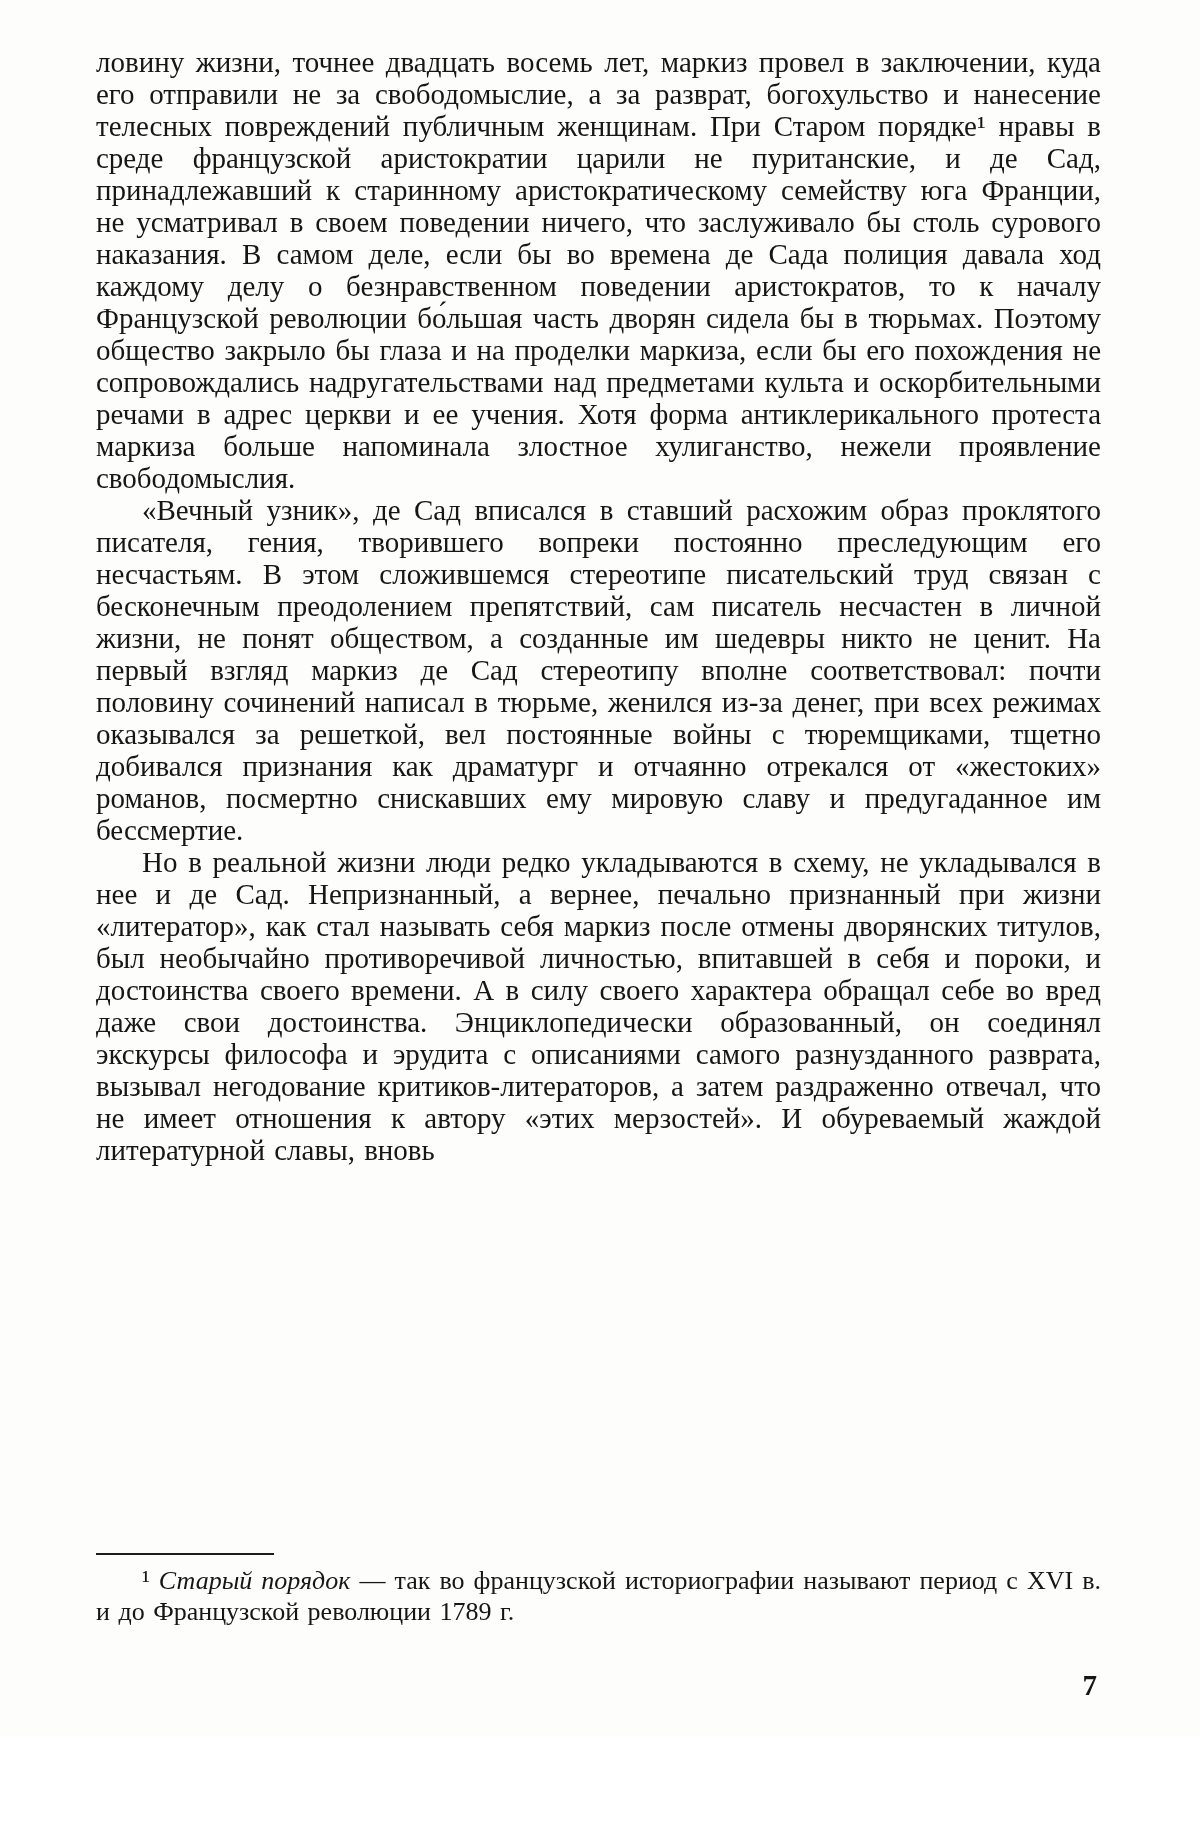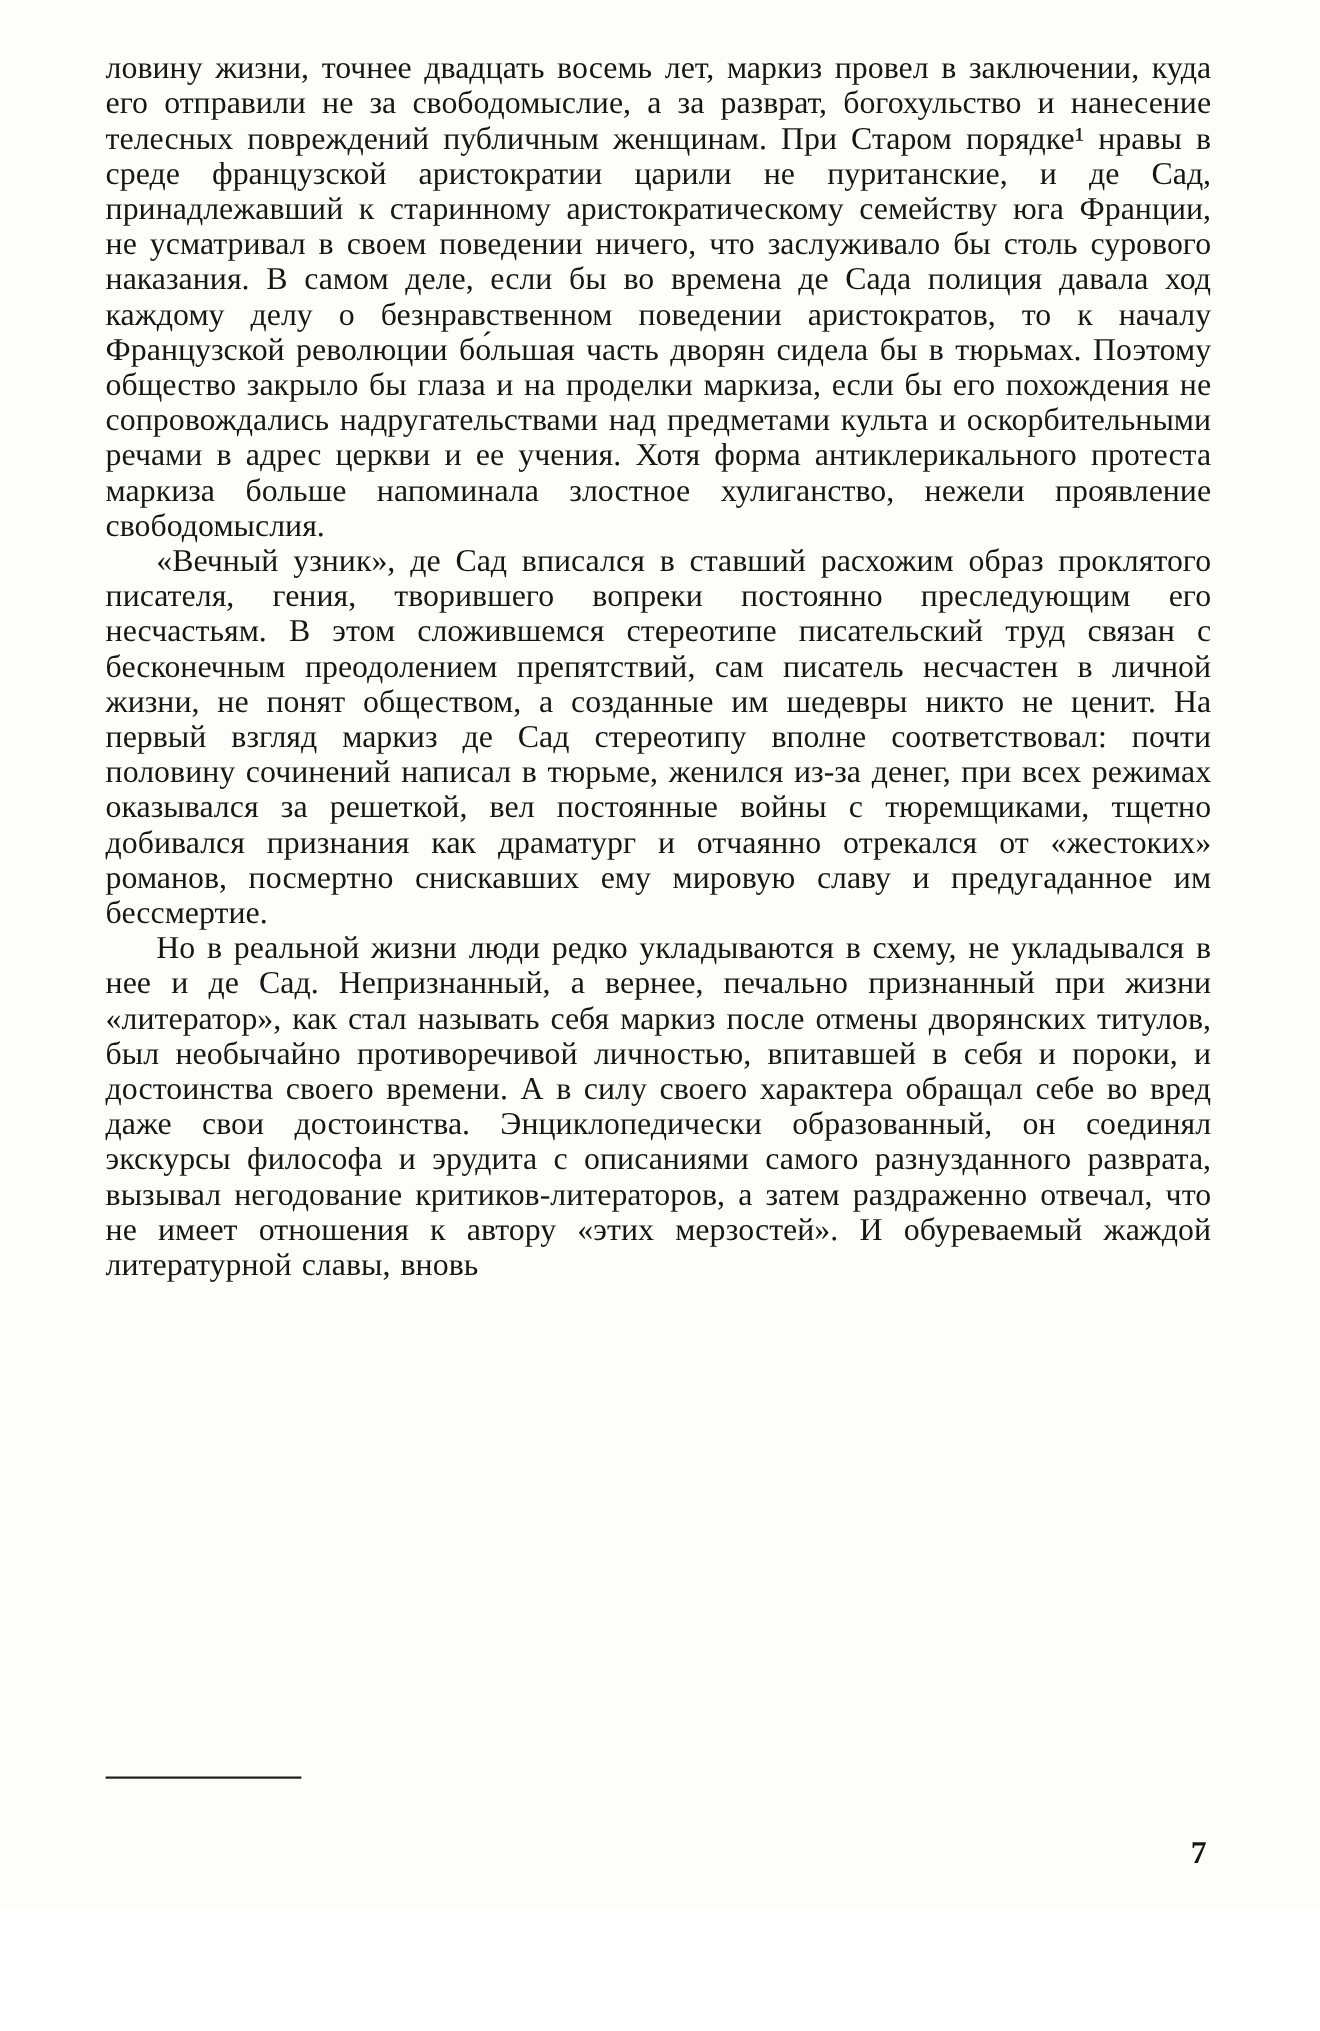--- a/index.html
+++ b/index.html
@@ -65,17 +65,18 @@
 <div class="page">
 
   <div class="main-text">
     <p>ловину жизни, точнее двадцать восемь лет, маркиз провел в заключении, куда его отправили не за свободомыслие, а за разврат, богохульство и нанесение телесных повреждений публичным женщинам. При Старом порядке¹ нравы в среде французской аристократии царили не пуританские, и де Сад, принадлежавший к старинному аристократическому семейству юга Франции, не усматривал в своем поведении ничего, что заслуживало бы столь сурового наказания. В самом деле, если бы во времена де Сада полиция давала ход каждому делу о безнравственном поведении аристократов, то к началу Французской революции бо́льшая часть дворян сидела бы в тюрьмах. Поэтому общество закрыло бы глаза и на проделки маркиза, если бы его похождения не сопровождались надругательствами над предметами культа и оскорбительными речами в адрес церкви и ее учения. Хотя форма антиклерикального протеста маркиза больше напоминала злостное хулиганство, нежели проявление свободомыслия.</p>
     <p class="indent">«Вечный узник», де Сад вписался в ставший расхожим образ проклятого писателя, гения, творившего вопреки постоянно преследующим его несчастьям. В этом сложившемся стереотипе писательский труд связан с бесконечным преодолением препятствий, сам писатель несчастен в личной жизни, не понят обществом, а созданные им шедевры никто не ценит. На первый взгляд маркиз де Сад стереотипу вполне соответствовал: почти половину сочинений написал в тюрьме, женился из-за денег, при всех режимах оказывался за решеткой, вел постоянные войны с тюремщиками, тщетно добивался признания как драматург и отчаянно отрекался от «жестоких» романов, посмертно снискавших ему мировую славу и предугаданное им бессмертие.</p>
     <p class="indent">Но в реальной жизни люди редко укладываются в схему, не укладывался в нее и де Сад. Непризнанный, а вернее, печально признанный при жизни «литератор», как стал называть себя маркиз после отмены дворянских титулов, был необычайно противоречивой личностью, впитавшей в себя и пороки, и достоинства своего времени. А в силу своего характера обращал себе во вред даже свои достоинства. Энциклопедически образованный, он соединял экскурсы философа и эрудита с описаниями самого разнузданного разврата, вызывал негодование критиков-литераторов, а затем раздраженно отвечал, что не имеет отношения к автору «этих мерзостей». И обуреваемый жаждой литературной славы, вновь</p>
   </div>
 
   <div class="footnote-block">
     <hr class="footnote-rule">
+    <p class="footnote"><span>¹ </span><span class="term">Старый порядок</span><span> — так во французской историографии называют период с XVI в. и до Французской революции 1789 г.</span></p>
   </div>
 
   <div class="page-number">7</div>
 
 </div>
 
 </body></html>

